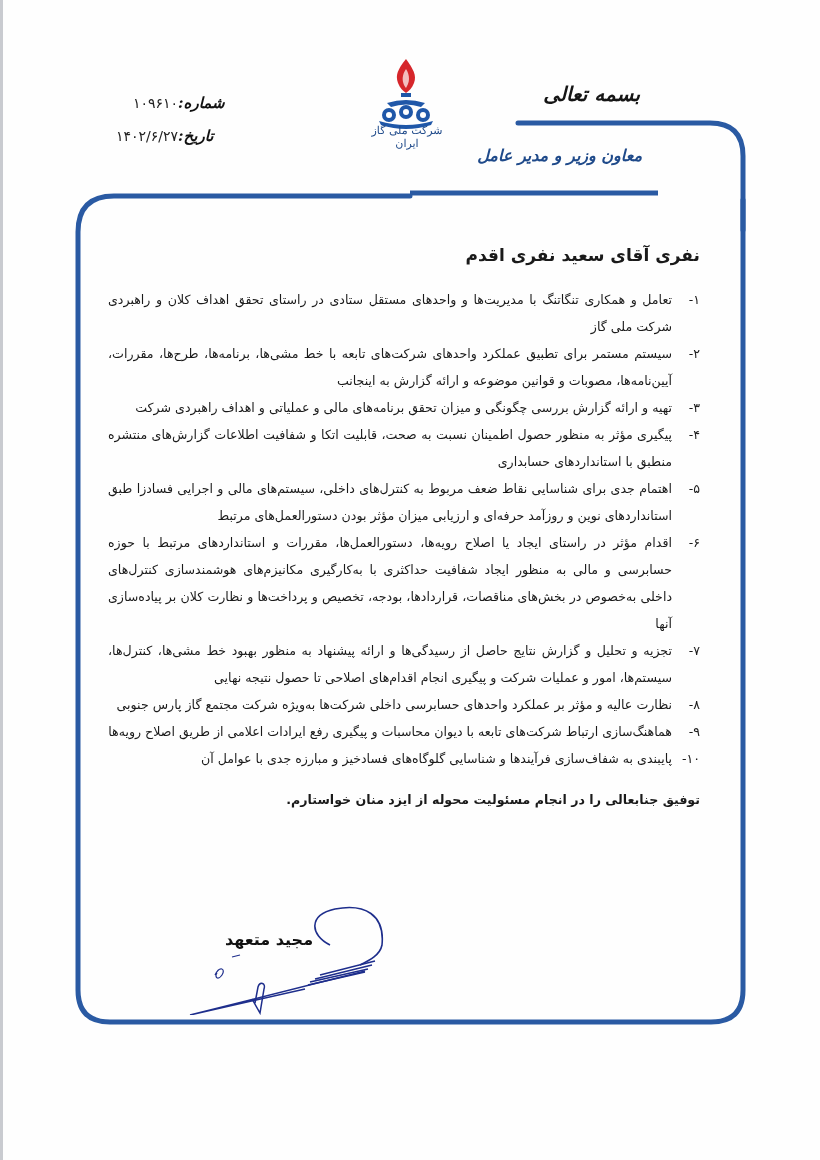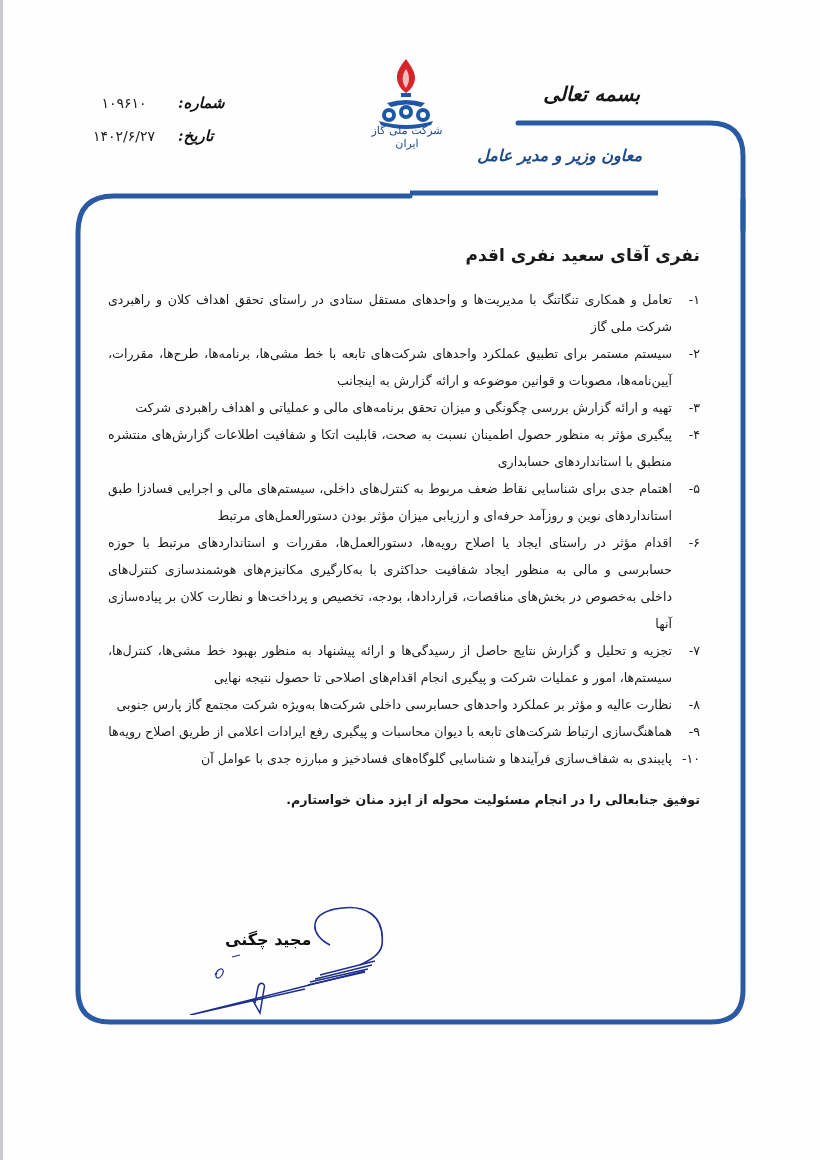--- a/index.html
+++ b/index.html
@@ -68,21 +68,21 @@
       font-family: "DejaVu Serif", serif;
       font-style: italic;
       font-weight: bold;
       font-size: 15px;
       text-align: left;
     }
     .meta-value {
       flex: 1;
       font-family: "DejaVu Sans", sans-serif;
       font-size: 14px;
-      text-align: center;
+      text-align: right;
       direction: ltr;
       color: #222;
     }
     .logo {
       position: absolute;
       left: 365px;
       top: 55px;
       width: 82px;
       height: 92px;
     }
@@ -268,14 +268,14 @@
   </div>
 
   <svg class="signature" viewBox="0 0 260 110" xmlns="http://www.w3.org/2000/svg">
     <path d="M170 40 C150 30 148 10 175 4 C205 -2 225 10 222 40 C220 50 210 55 200 60" fill="none" stroke="#1e2e8c" stroke-width="1.6"></path>
     <path d="M160 70 L215 56 M155 74 L212 60 M150 77 L208 64 M148 80 L205 67" fill="none" stroke="#1e2e8c" stroke-width="1.4"></path>
     <path d="M205 66 L30 110 L145 84" fill="none" stroke="#1e2e8c" stroke-width="1.5"></path>
     <path d="M95 98 L98 82 C100 76 106 78 104 84 L100 108 L92 94" fill="none" stroke="#1e2e8c" stroke-width="1.5"></path>
     <path d="M55 70 C60 60 66 64 62 70 C58 76 54 72 57 68" fill="none" stroke="#1e2e8c" stroke-width="1.2"></path>
     <path d="M72 52 L80 50" fill="none" stroke="#1e2e8c" stroke-width="1.2"></path>
   </svg>
-  <div class="signer">مجید چگنی</div>
+  <div class="signer">مجید متعهد</div>
 </div>
 
 </body></html>

